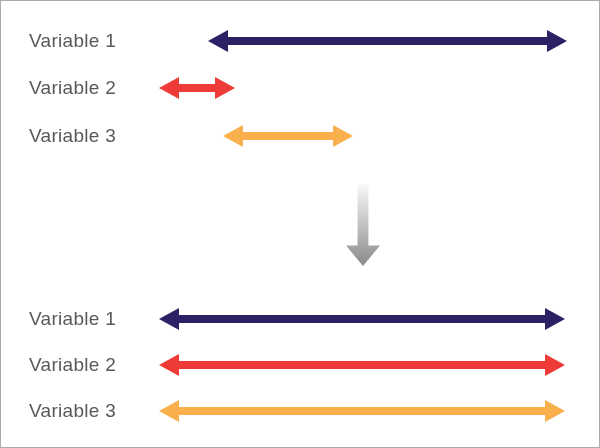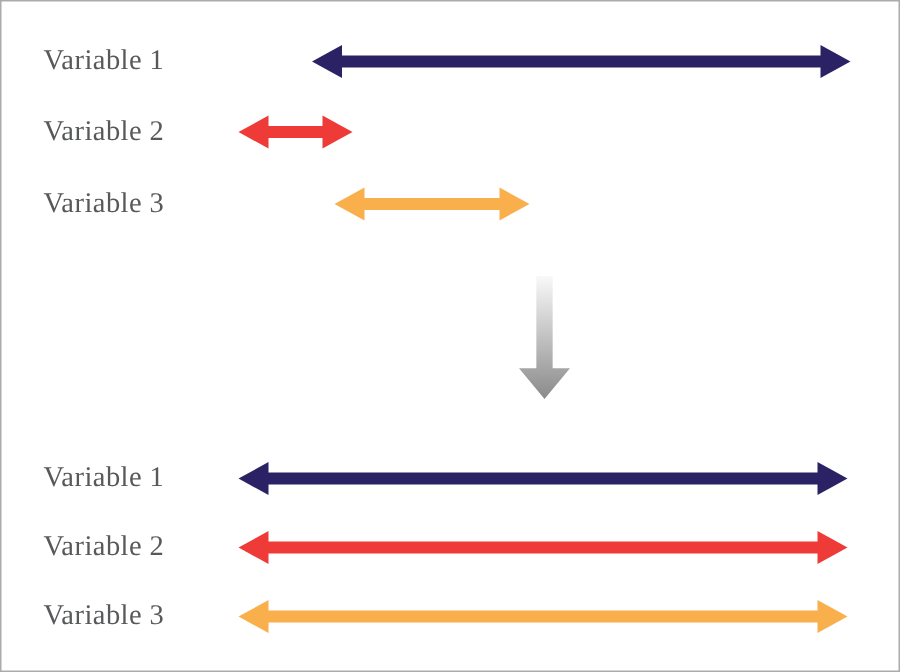--- a/index.html
+++ b/index.html
@@ -3,21 +3,21 @@
 <meta charset="utf-8">
 <style>
   html,body{margin:0;padding:0;background:#fff;}
   .canvas{
     position:relative;
     width:600px;height:448px;
     box-sizing:border-box;
     border:1px solid #ABABAB;
     background:#FFFFFF;
     overflow:hidden;
-    font-family:Liberation Serif, serif;
+    font-family:Liberation Sans, sans-serif;
   }
   .row{
     position:absolute;
     left:0;right:0;
     height:24px;
   }
   .row .label{
     position:absolute;
     left:28px;top:0;
     line-height:24px;

